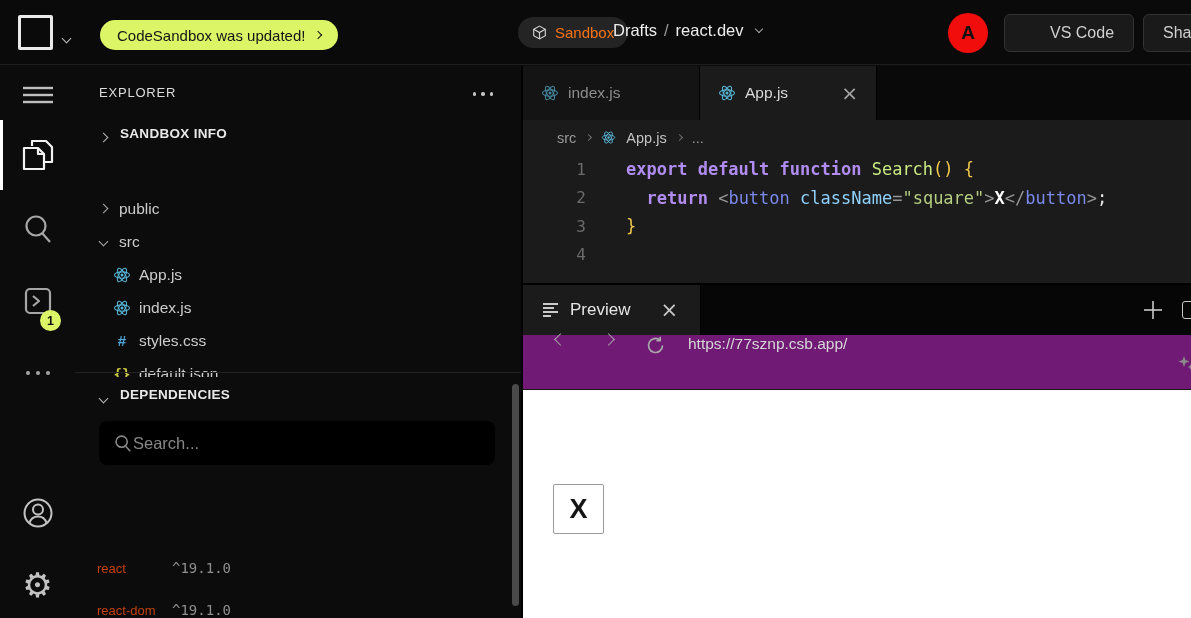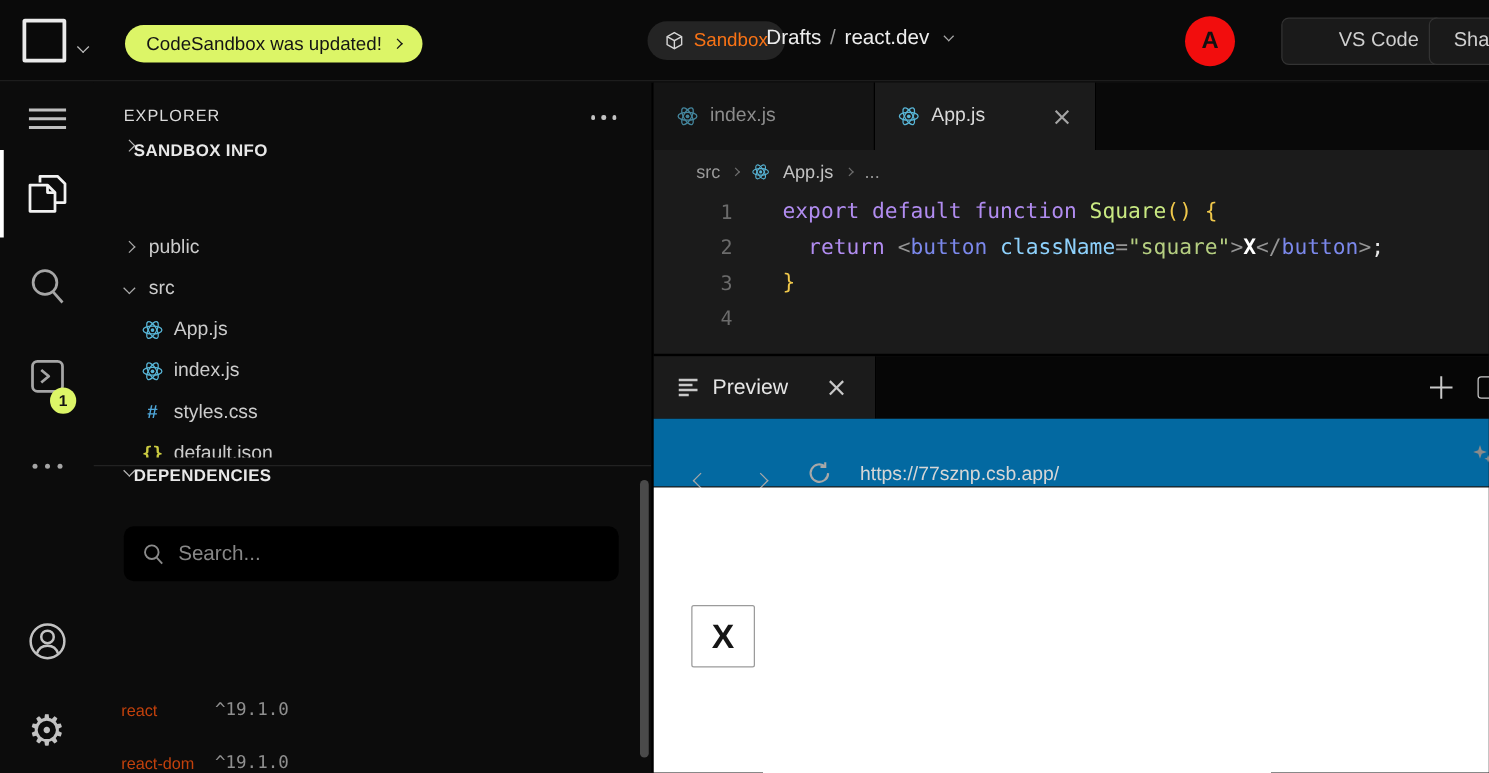--- a/index.html
+++ b/index.html
@@ -31,21 +31,21 @@
   #crumb { left:613px; top:21px; display:flex; align-items:center; gap:7px;
            font-size:16.5px; color:#EDEDED; cursor:pointer; }
   #crumb .sep { color:#9A9A9A; }
   #crumb .chev { width:6px; height:6px; color:#A8A8A8; margin-left:6px; margin-top:-3px;}
   #avatar { left:948px; top:13px; width:40px; height:40px; border-radius:50%;
       background:var(--avatar); color:#111; font-size:19px; font-weight:700;
       display:flex; align-items:center; justify-content:center; cursor:pointer; }
   .top-btn { top:14px; height:38px; background:#1A1A1A; border:1px solid #333;
       border-radius:6px; color:#CFCFCF; font-size:16px; display:flex; align-items:center;
       padding:0 19px; cursor:pointer; white-space:nowrap; }
-  #btn-vscode { left:1025px;padding-left:45px; }
+  #btn-vscode { left:1004px;padding-left:45px; }
   #btn-share  { left:1143px; width:90px; }
 
   
   #actbar { left:0; top:66px; width:75px; bottom:0; background:#0C0C0C; }
   .act { left:0; width:75px; height:34px; display:flex; align-items:center;
          justify-content:center; color:#A6A6A6; cursor:pointer; }
   #act-indicator { left:0; top:54px; width:3px; height:70px; background:#FFF; }
   .act-dots { display:flex; gap:6px; }
   .act-dots i { width:4px; height:4px; border-radius:50%; background:#A6A6A6; }
   #term-badge { position:absolute; left:40px; top:244px; width:21px; height:21px;
@@ -55,34 +55,34 @@
                 font-family:"DejaVu Sans", sans-serif; }
 
   
   #sidebar { left:75px; top:66px; width:446px; bottom:0; background:#0C0C0C; color:#CCC; }
   #exp-header { left:0; top:14px; width:100%; height:26px; }
   #exp-title { position:absolute; left:24px; top:5px; font-size:13px; letter-spacing:0.8px;
                color:#DCDCDC; font-weight:500; }
   .h-dots { position:absolute; right:28px; top:12px; display:flex; gap:5px; cursor:pointer; }
   .h-dots i { width:3.5px; height:3.5px; border-radius:50%; background:#C4C4C4; }
   .sec-row { position:absolute; left:0; width:100%; height:28px; display:flex;
-      align-items:flex-start; gap:0; padding-left:25px; cursor:pointer;
+      align-items:flex-end; gap:13px; padding-left:25px; cursor:pointer;
       font-size:13.5px; font-weight:600; color:#E8E8E8; letter-spacing:0.3px; }
   .sec-row .chev { color:#B9B9B9; }
-  #tree { left:0; top:115px; width:100%; height:185px; overflow:hidden; }
+  #tree { left:0; top:126px; width:100%; height:185px; overflow:hidden; }
   .tree-row { height:33px; display:flex; align-items:center; font-size:15.5px;
       color:#CCCCCC; cursor:pointer; }
   .tree-row .chev { color:#ABABAB; margin-right:12px; }
   .ti { width:20px; margin-right:7px; display:flex; justify-content:center; }
   .ic-hash  { color:var(--cssblue); font-weight:700; font-size:15px; }
   .ic-brace { color:var(--jsonyellow); font-family:"DejaVu Sans Mono", monospace;
               font-size:14px; font-weight:700; }
   #deps-sec { border-top:1px solid #222; top:306px; height:30px; width:100%; }
   #search-wrap { left:24px; top:355px; width:396px; height:44px; background:#000;
-      border-radius:8px; display:flex; align-items:center; padding:0 15px; gap:11px; }
+      border-radius:8px; display:flex; align-items:center; padding:0 15px; gap:1px; }
   #search-input { background:transparent; border:none; outline:none; color:#CFCFCF;
       font-size:16.5px; width:100%; font-family:"Liberation Sans", sans-serif; }
   #search-input::placeholder { color:#878787; }
   .pkg-row { position:absolute; left:22px; display:flex; align-items:center; gap:13px;
              cursor:pointer; }
   .pkg-name { color:#c2410c; font-size:13px; min-width:62px; }
   .pkg-ver  { color:#8F8F8F; font-size:14px; font-family:"DejaVu Sans Mono", monospace; }
   #outline-sec { border-top:1px solid #222; border-bottom:1px solid #222;
                  top:517px; height:30px; width:100%; }
   #side-scroll { right:2px; top:318px; width:7px; height:222px; background:#4A4A4A;
@@ -100,38 +100,38 @@
   .tab-close { margin-left:auto; color:#A5A5A5; font-size:20px; line-height:1;
                cursor:pointer; font-family:"DejaVu Sans", sans-serif; }
   #bcrumb { left:0; top:54px; right:0; height:35px; display:flex; align-items:center;
             gap:10px; padding-left:34px; font-size:14.5px; color:#9A9A9A; }
   #bcrumb .chev { width:5px; height:5px; color:#6E6E6E; }
   #bcrumb .cur { color:#C3C3C3; }
   #code { left:0; top:89px; right:0; height:128px; font-family:"DejaVu Sans Mono", monospace; }
   .code-row { height:28.5px; display:flex; align-items:center; cursor:text; }
   .ln { width:63px; text-align:right; color:#6B6B6B; font-size:16px; flex:none; }
   .ct { padding-left:40px; font-size:17px; white-space:pre; }
-  .tk-kw { color:#B18CF0; } .tk-fn { color:#C9E982; } .tk-gd { color:#F0C84B; }
+  .tk-kw { color:#B18CF0;font-weight:bold; } .tk-fn { color:#C9E982; } .tk-gd { color:#F0C84B; }
   .tk-tg { color:#7B88EB; } .tk-at { color:#8ED1FC; } .tk-st { color:#B5CE81; }
   .tk-pl { color:#E6E6E6; } .tk-an { color:#959595; }
   .tk-xb { color:#FFF; font-weight:700; }
 
   
   #pv-divider { left:0; top:217px; right:0; height:2px; background:#000; }
   #pstrip { left:0; top:219px; right:0; height:50px; background:#060606; }
   #pv-tab { position:absolute; left:0; top:0; width:178px; height:50px; background:#1B1B1B;
       border-right:1px solid #000; display:flex; align-items:center; gap:12px;
       padding:0 20px; cursor:pointer; }
   #pv-tab .lbl { color:#E5E5E5; font-size:17px; }
   .bars i { display:block; height:1.8px; background:#C9C9C9; margin:2.4px 0; }
   #pv-plus { position:absolute; right:27px; top:14px; cursor:pointer; }
   #pv-partial { position:absolute; right:-9px; top:16px; width:18px; height:18px;
       border:1.7px solid #C9C9C9; border-radius:3px; }
-  #urlbar { left:0; top:269px; right:0; height:54px; background:#0369a1;
-      display:flex; align-items:flex-end; }
+  #urlbar { left:0; top:269px; right:0; height:54px; background:#701a75;
+      display:flex; align-items:flex-start; }
   .nav-ic { width:30px; display:flex; justify-content:center; color:#A8A8A8; cursor:pointer; }
   .nav-ic .chev { width:9px; height:9px; border-width:1.6px; }
   #url-text { color:#D6D6D6; font-size:15.5px; margin-left:18px; cursor:text; }
   #spark { position:absolute; right:-4px; top:288px; color:#8A8A8A; }
   #pv-white { left:0; top:324px; right:0; bottom:0; background:#FFF; }
   #square-btn { position:absolute; left:30px; top:94px; width:51px; height:50px;
       background:#FFF; border:1px solid #9B9B9B; border-radius:2px; color:#151515;
       font-size:27px; font-weight:700; display:flex; align-items:center;
       justify-content:center; cursor:pointer; font-family:"Liberation Sans", sans-serif; }
 </style>
@@ -374,21 +374,21 @@
         </svg>
       </span>
     <span class="cur">App.js</span>
     <i class="chev r"></i>
     <span>...</span>
   </div>
 
   <div id="code" class="abs">
       <div class="code-row">
         <span class="ln">1</span>
-        <span class="ct"><span class="tk-kw">export </span><span class="tk-kw">default </span><span class="tk-kw">function </span><span class="tk-fn">Square</span><span class="tk-gd">()</span><span class="tk-pl"> </span><span class="tk-gd">{</span></span>
+        <span class="ct"><span class="tk-kw">export </span><span class="tk-kw">default </span><span class="tk-kw">function </span><span class="tk-fn">Search</span><span class="tk-gd">()</span><span class="tk-pl"> </span><span class="tk-gd">{</span></span>
       </div>
       <div class="code-row">
         <span class="ln">2</span>
         <span class="ct"><span class="tk-pl">  </span><span class="tk-kw">return </span><span class="tk-an">&lt;</span><span class="tk-tg">button </span><span class="tk-at">className</span><span class="tk-an">=</span><span class="tk-st">"square"</span><span class="tk-an">&gt;</span><span class="tk-xb">X</span><span class="tk-an">&lt;/</span><span class="tk-tg">button</span><span class="tk-an">&gt;</span><span class="tk-pl">;</span></span>
       </div>
       <div class="code-row">
         <span class="ln">3</span>
         <span class="ct"><span class="tk-gd">}</span></span>
       </div>
       <div class="code-row">

